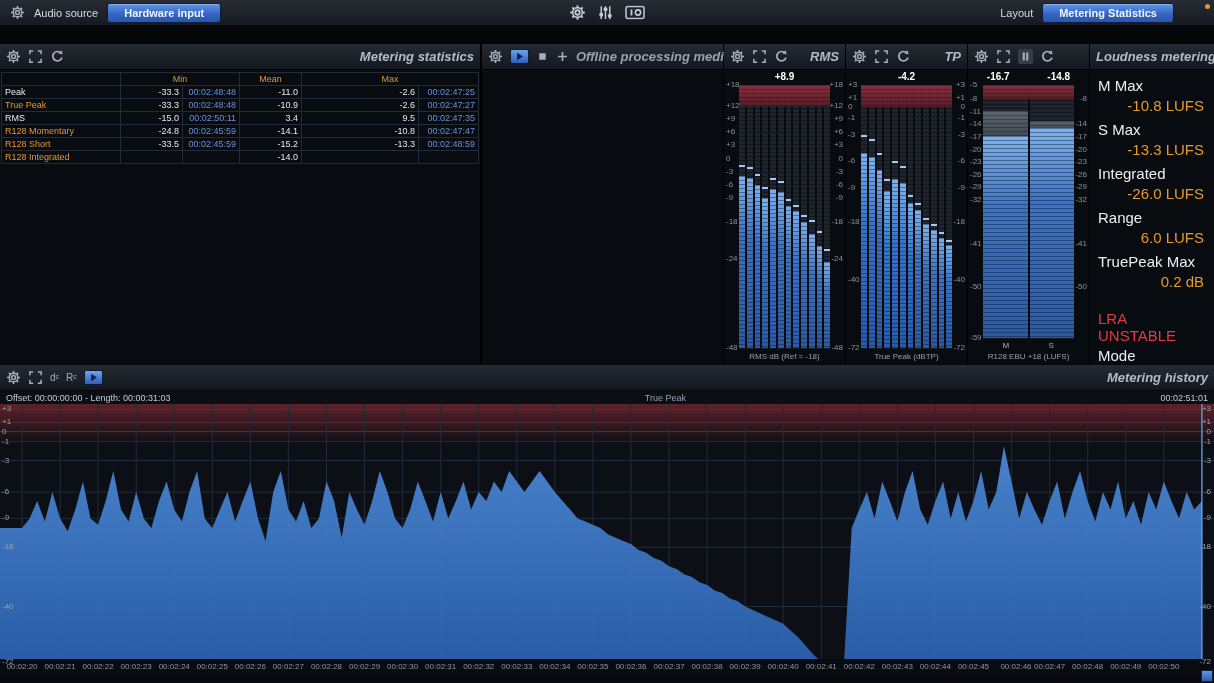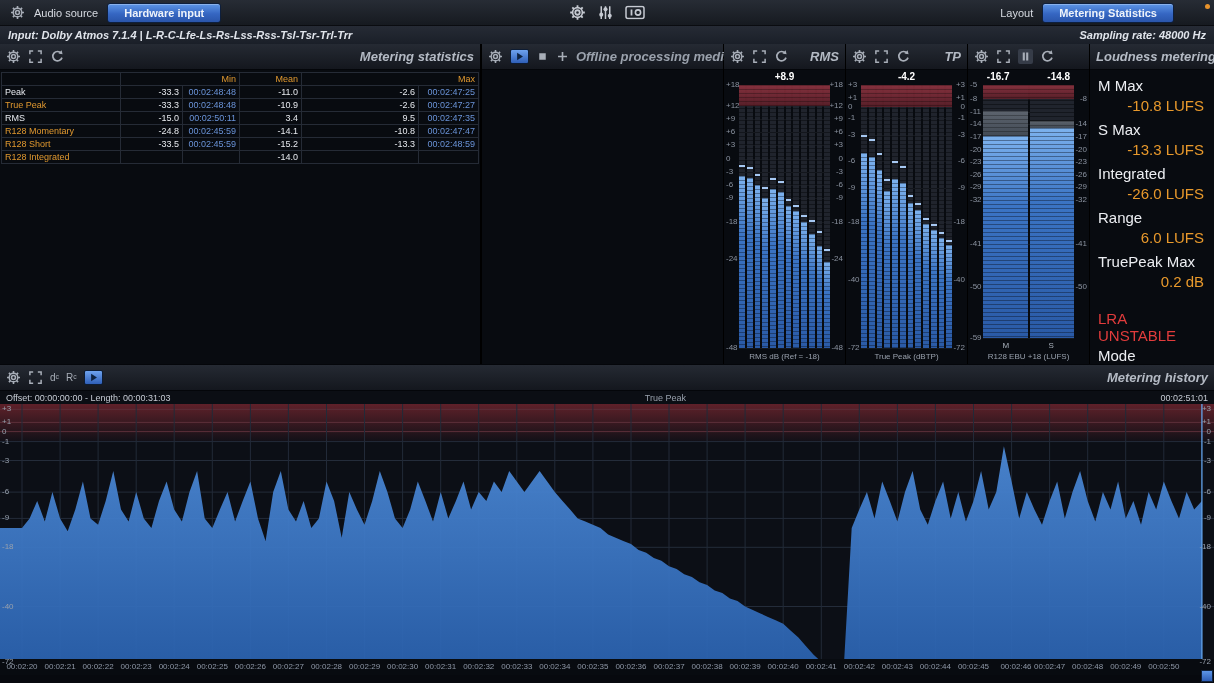--- a/index.html
+++ b/index.html
@@ -41,21 +41,21 @@
   #panel-loudinfo{left:1090px;width:124px}
   .phead{height:26px;background:linear-gradient(#252a33,#14171e);display:flex;align-items:center;
          gap:7px;padding:0 6px;border-bottom:1px solid #04060a}
   .ptitle{flex:1;text-align:right;font-style:italic;font-weight:bold;font-size:13px;color:#b4bac4;white-space:nowrap}
   .ptitle.left{text-align:left;color:#9aa1ac}
 
   
   table.stats{border-collapse:collapse;margin:2px 1px;width:477px;table-layout:fixed}
   .stats th,.stats td{border:1px solid #252b36;font-size:9px;font-weight:normal;
         padding:0 3px;height:12px;line-height:12px;white-space:nowrap;overflow:hidden}
-  .stats th{color:#e0982f;text-align:right}
+  .stats th{color:#e0982f;text-align:center}
   .stats td.num{text-align:right;color:#e6e9ee}
   .stats td.time{text-align:right;color:#6a93d8}
   .stats td.rname{text-align:left}
   .subhead{margin-top:12px}
 
   
   .readout{position:absolute;top:27px;left:0;right:0;height:13px;display:flex;
            font-size:10px;font-weight:bold;color:#fff}
   .readout span{flex:1;text-align:center}
   .meter-body{position:absolute;top:41px;bottom:16px;left:0;right:0}
@@ -166,25 +166,20 @@
       <svg class="icon" viewBox="0 0 20 14" style="width:20px">
           <use href="#i-io"></use>
         </svg>
     </div>
     <span class="spacer"></span>
     <span class="label" style="cursor:pointer">Layout</span>
     <button class="btn-blue" style="margin-right:30px">Metering Statistics</button>
     <span class="led"></span>
   </div>
 
-  <div class="infobar">
-    <span>Input: Dolby Atmos 7.1.4 | L-R-C-Lfe-Ls-Rs-Lss-Rss-Tsl-Tsr-Trl-Trr</span>
-    <span class="spacer"></span>
-    <span>Sampling rate: 48000 Hz</span>
-  </div>
 
   <div class="main">
 
     <section class="panel" id="panel-stats">
       <div class="phead">
         <svg class="icon">
             <use href="#i-gear"></use>
           </svg>
         <svg class="icon">
             <use href="#i-expand"></use>

